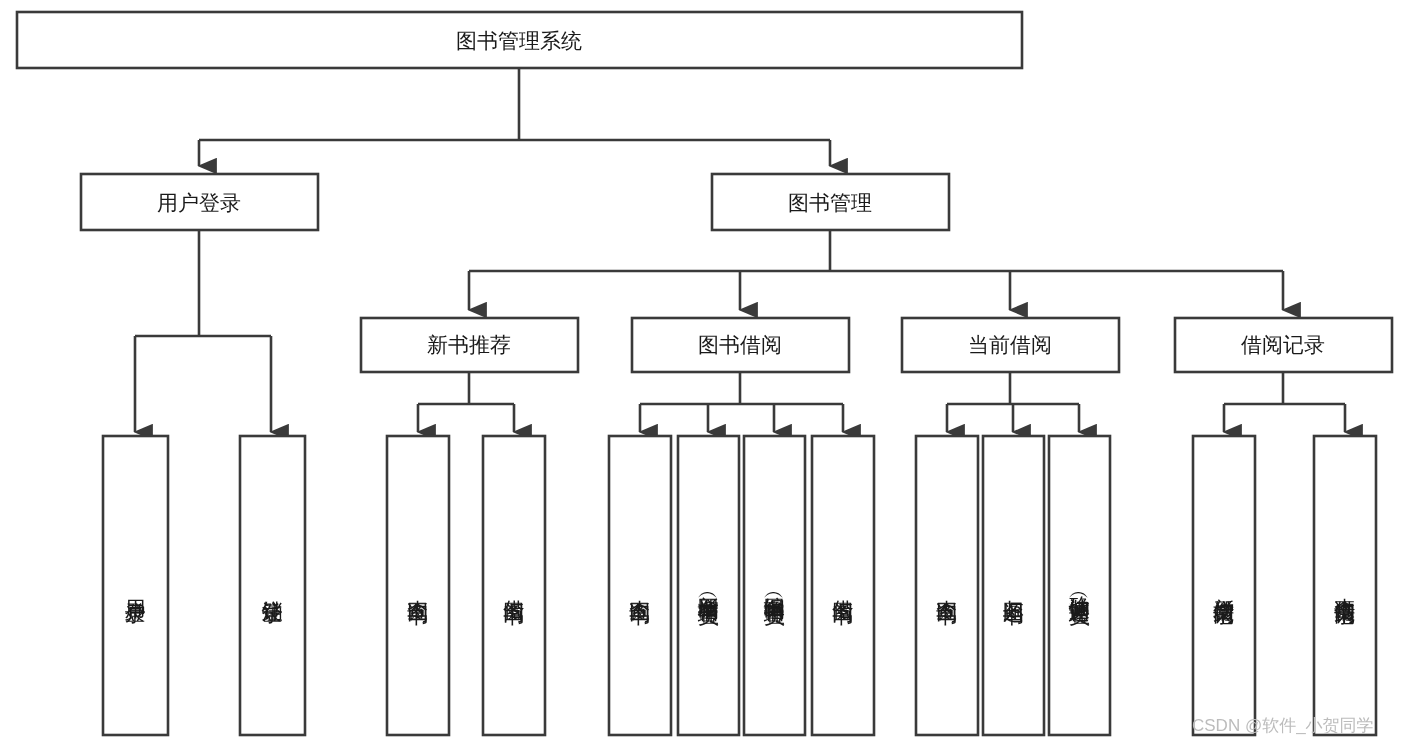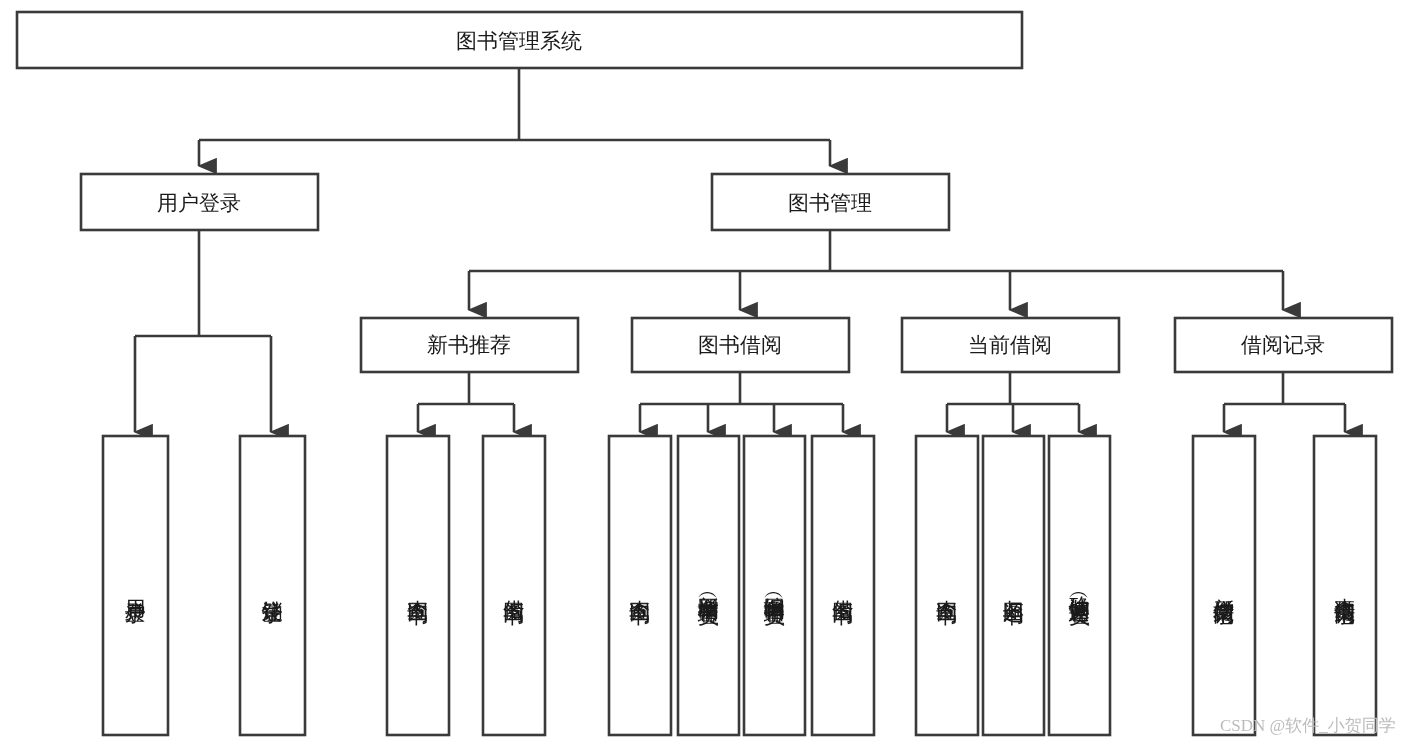--- a/index.html
+++ b/index.html
@@ -62,27 +62,26 @@
     text-align: center;
     display: flex;
     align-items: center;
     justify-content: center;
     white-space: nowrap;
     pointer-events: none;
     user-select: none;
   }
   .watermark {
     position: absolute;
-    font-family: Liberation Serif, serif;
+    font-family: Liberation Sans, sans-serif;
     font-size: 17px;
     color: #bcbcbc;
     white-space: nowrap;
     left: 1192px;
     top: 714px;
-    padding-left: 28px;
   }
 </style>
 </head>
 <body>
 
 <div id="diagram-root">
 
   <svg class="flow" viewBox="0 0 1405 747">
     <defs>
       <marker id="arrow" viewBox="0 0 12 12" refX="6" refY="6" markerWidth="7.2" markerHeight="7.2" orient="auto-start-reverse">

